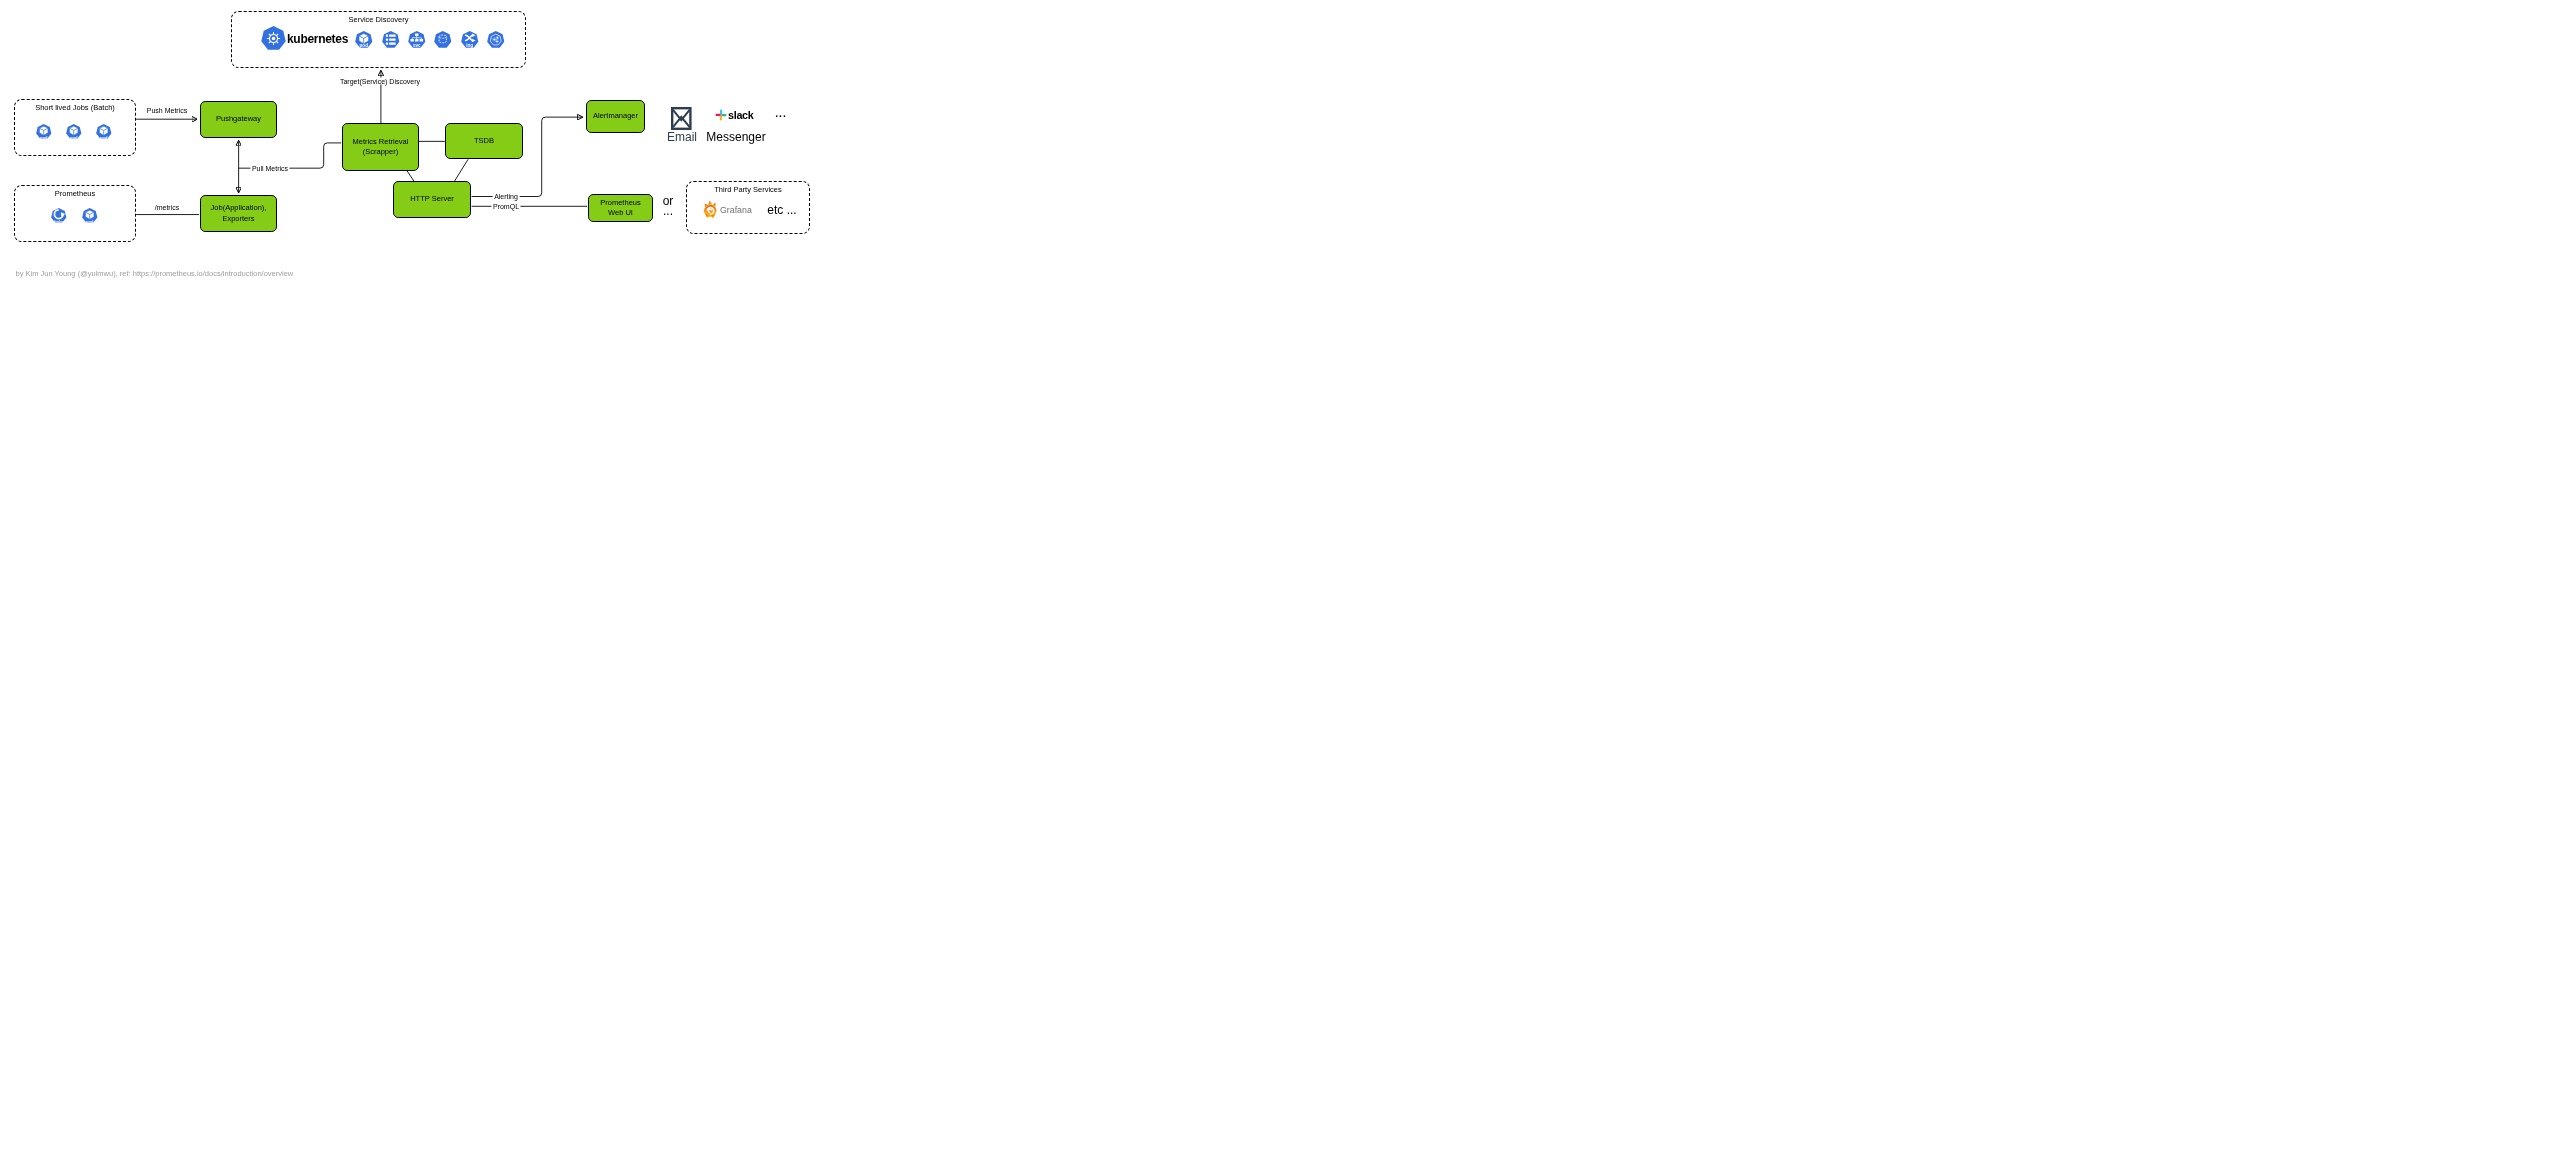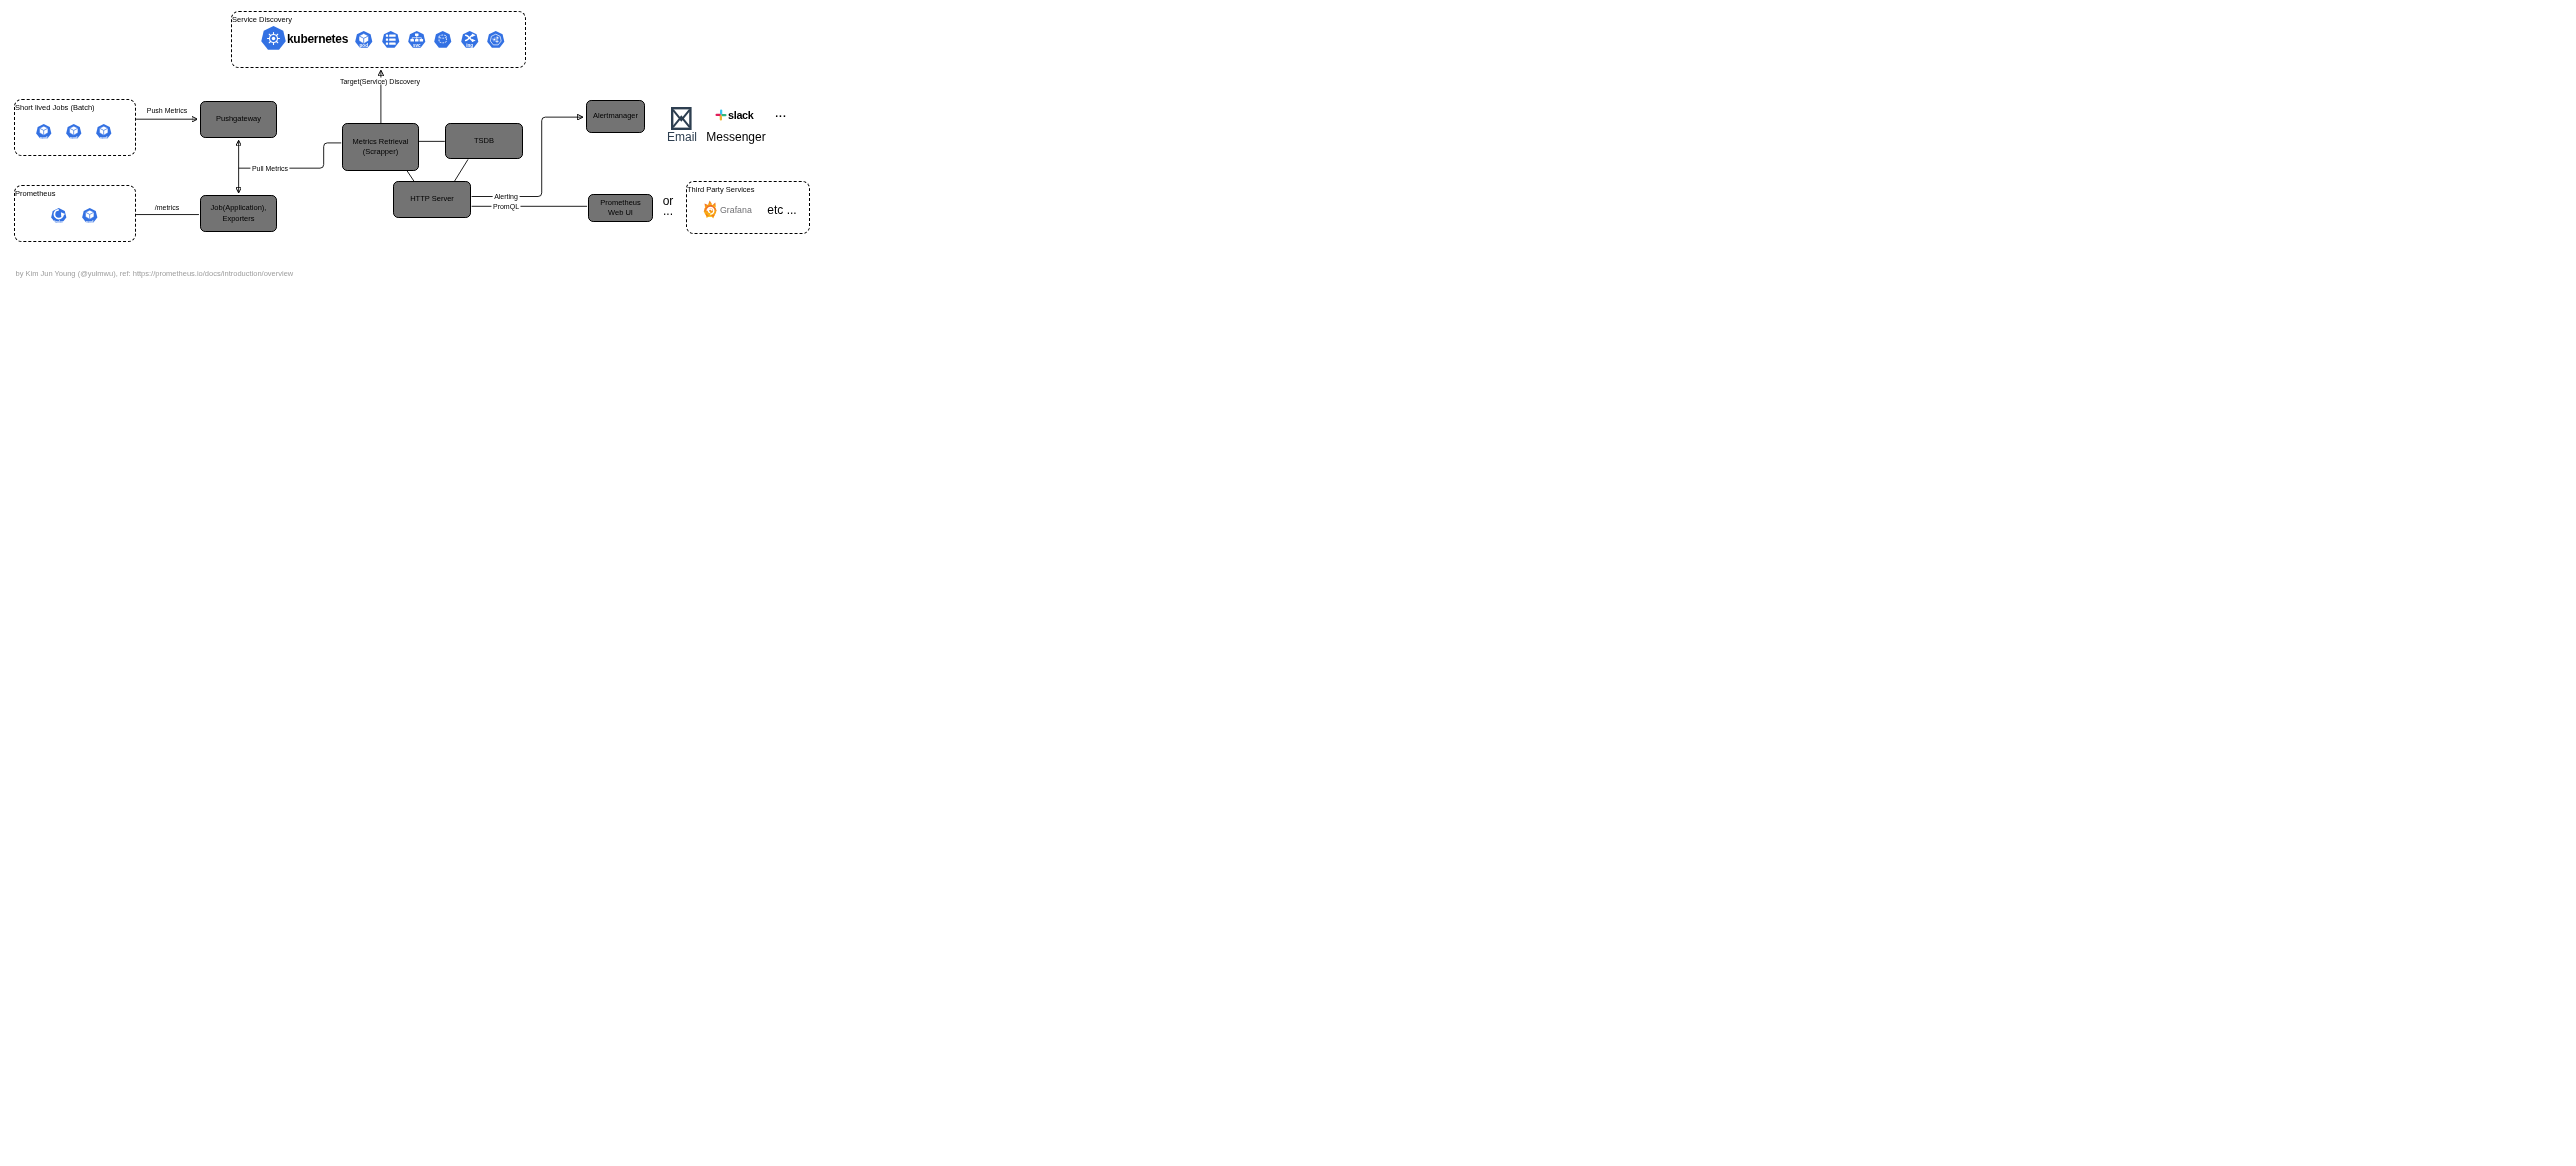--- a/index.html
+++ b/index.html
@@ -1,22 +1,22 @@
 <!DOCTYPE html>
 <html style="font-size:8.2px"><head>
 <meta charset="utf-8">
 <style>
   html,body{margin:0;padding:0;background:#fff;}
   body{font-family:"Liberation Sans","DejaVu Sans",sans-serif;color:#000;}
   .canvas{position:relative;width:819px;height:292px;background:#fff;overflow:hidden;}
   .wires{position:absolute;left:0;top:0;width:819px;height:292px;z-index:1;pointer-events:none;}
   .wires path{stroke:#000;stroke-width:1.7;fill:none;}
   .group{position:absolute;border:1px dashed #000;border-radius:7.7px;background:transparent;z-index:1;box-sizing:border-box;}
-  .node{position:absolute;background:#737373;border:1px solid #000;border-radius:5.2px;z-index:2;display:flex;flex-direction:column;align-items:center;justify-content:center;text-align:center;font-size:7.5px;line-height:1.35;box-sizing:border-box;}
-  .group-title{position:absolute;left:0;right:0;top:3.1px;font-size:7.5px;z-index:2;}
+  .node{position:absolute;background:#84cc16;border:1px solid #000;border-radius:5.2px;z-index:2;display:flex;flex-direction:column;align-items:center;justify-content:center;text-align:center;font-size:7.5px;line-height:1.35;box-sizing:border-box;}
+  .group-title{position:absolute;left:0;right:0;top:3.1px;text-align:center;font-size:7.5px;z-index:2;}
   .edge-label{position:absolute;transform:translate(-50%,-50%);background:#fff;padding:0 1.5px;font-size:7px;white-space:nowrap;z-index:3;}
   .plain-label{position:absolute;transform:translate(-50%,-50%);font-size:12px;white-space:nowrap;z-index:3;}
   .hex{position:absolute;z-index:2;}
   .hex svg{display:block;width:100%;height:100%;}
   .hex text{font-family:"Liberation Sans","DejaVu Sans",sans-serif;font-weight:bold;}
   .k8s-word{position:absolute;z-index:2;font-weight:700;font-size:12px;letter-spacing:-0.3px;}
   .slack-word{position:absolute;z-index:2;font-weight:800;font-size:10.8px;letter-spacing:-0.3px;}
   .grafana-word{position:absolute;z-index:2;font-size:8.8px;color:#717174;font-weight:500;}
   .icon{position:absolute;z-index:2;}
   .icon svg{display:block;width:100%;height:100%;}

